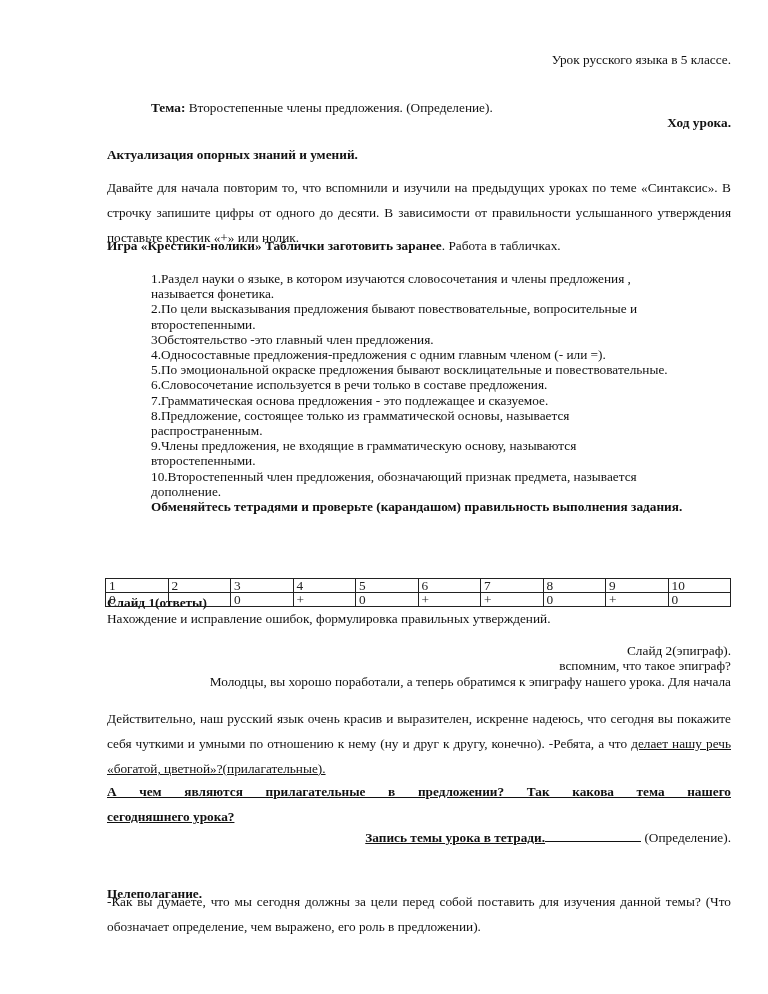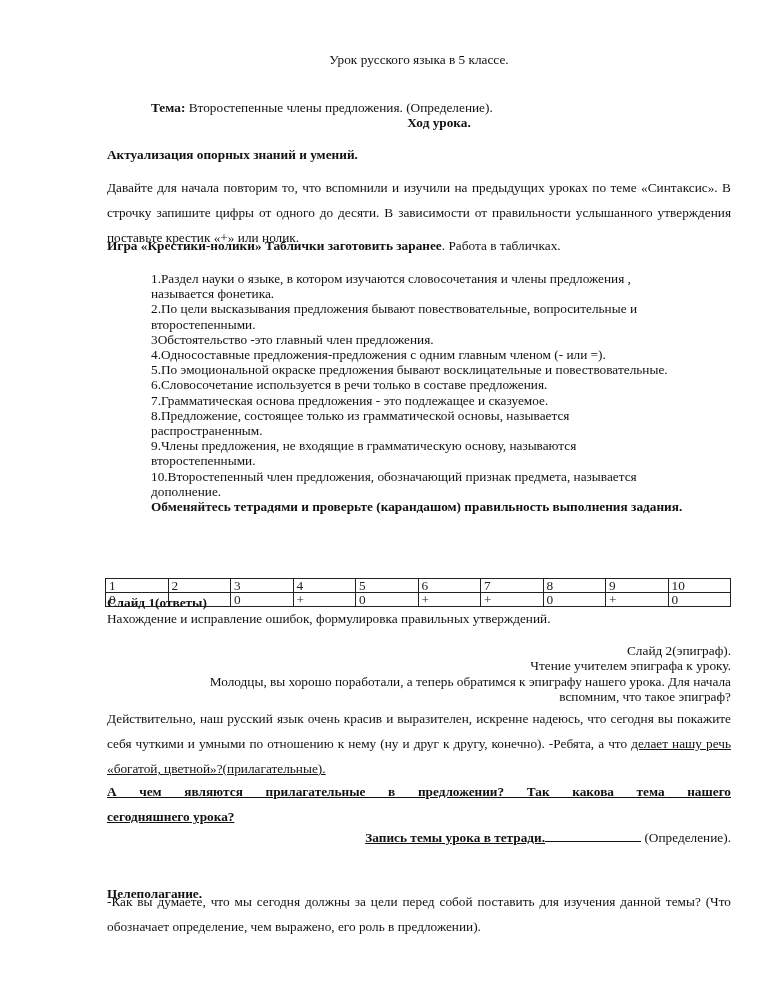--- a/index.html
+++ b/index.html
@@ -2,21 +2,21 @@
 <html><head>
   <meta charset="utf-8">
   <style>
     html, body { margin: 0; padding: 0; background: #ffffff; }
     body {
       width: 768px; height: 994px; position: relative; overflow: hidden;
       font-family: "Liberation Serif", serif; font-size: 13.3px; color: #111;
     }
     .page { position: absolute; left: 107px; top: 0; width: 624px; }
     .blk { position: absolute; left: 0; width: 624px; line-height: 15.5px; }
-    .center { text-align: center; }
+    .center { text-align: right; }
     .b { font-weight: bold; }
     .u { text-decoration: underline; }
     .just { text-align: justify; text-align-last: left; }
     .just-full { text-align: justify; text-align-last: justify; }
     p { margin: 0; }
     .para { line-height: 25px; }
     table.answers {
       position: absolute; left: -2px; top: 578px; width: 626px;
       border-collapse: collapse; font-size: 13.3px;
     }
@@ -94,23 +94,22 @@
       <td>+</td>
       <td>0</td>
     </tr>
   </tbody>
     </table>
 
   <div class="blk" style="top:611px;">Нахождение и исправление ошибок, формулировка правильных утверждений.</div>
 
   <div class="blk" style="top:643px; line-height:15.4px;text-align:right;">
     <p>Слайд 2(эпиграф).</p>
-    <p>Чтение учителем эпиграфа к уроку.</p>
+    <p>вспомним, что такое эпиграф?</p>
     <p>Молодцы, вы хорошо поработали, а теперь обратимся к эпиграфу нашего урока. Для начала</p>
-    <p>вспомним, что такое эпиграф?</p>
   </div>
 
   <div class="blk just para" style="top:706px;">
     <span>Действительно, наш русский язык очень красив и выразителен, искренне надеюсь, что сегодня  вы покажите себя  чуткими и умными по отношению к нему  (ну и друг к другу,</span>
     <span>конечно). -Ребята, а что </span><span class="u">делает нашу речь «богатой, цветной»?(прилагательные).</span>
   </div>
 
   <div class="blk b u para" style="top:779px;">
     <p class="just-full"> А чем являются прилагательные в предложении? Так какова тема нашего</p>
     <p>сегодняшнего урока?</p>

